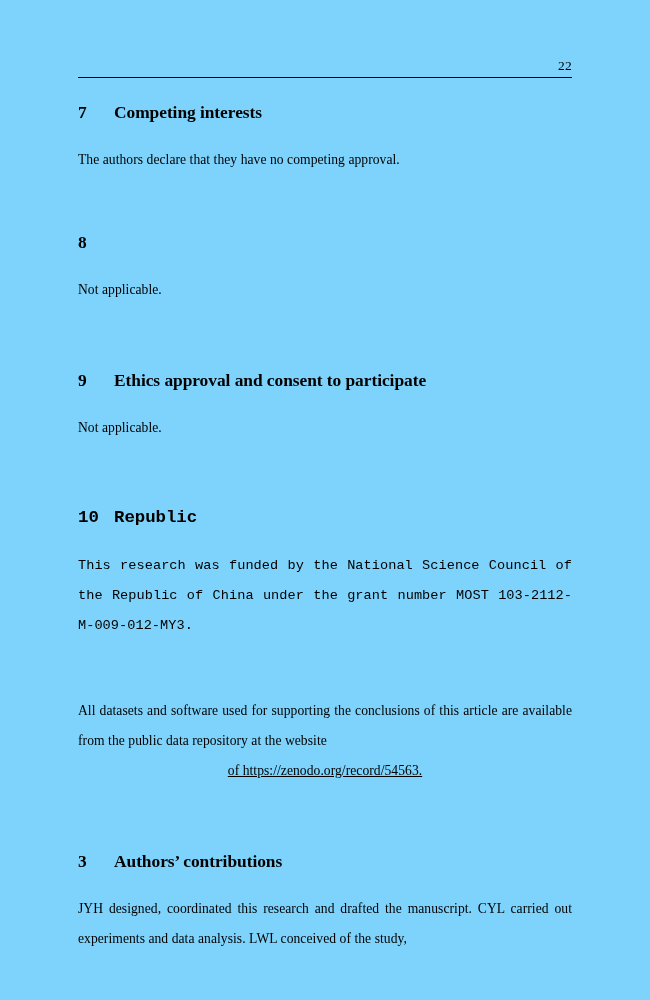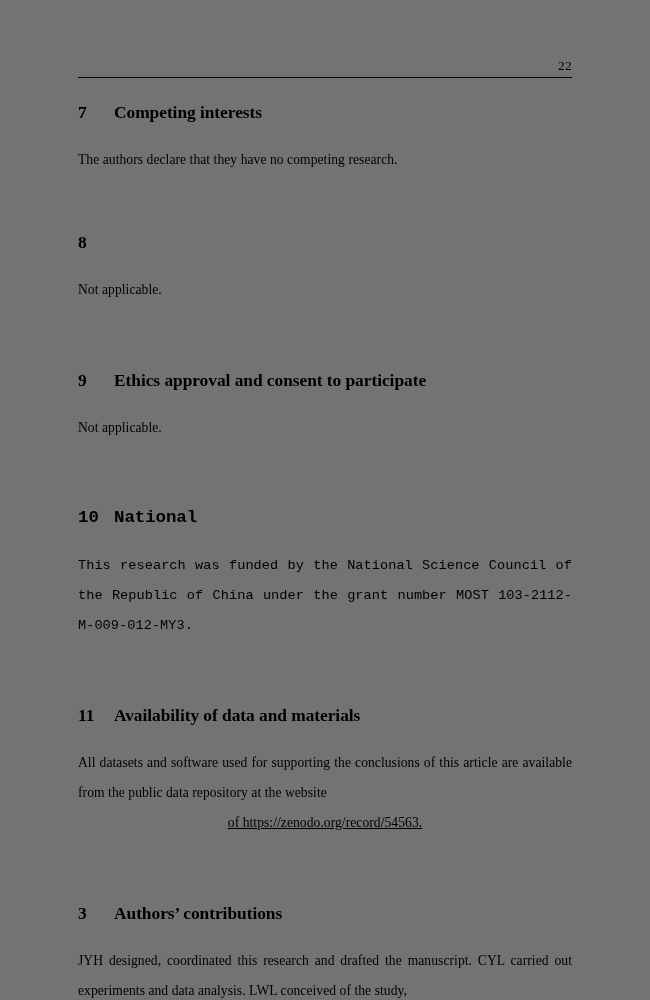--- a/index.html
+++ b/index.html
@@ -17,21 +17,21 @@
     color: #000000;
     -webkit-font-smoothing: antialiased;
   }
 
   .page {
     position: absolute;
     left: 0;
     top: 0;
     width: 650px;
     height: 1000px;
-    background: #737373;
+    background: #7dd3fc;
   }
 
   
   .page-header {
     position: absolute;
     left: 78px;
     top: 58px;
     width: 494px;
   }
   .page-number {
@@ -120,51 +120,47 @@
     <span class="header-rule"></span>
   </div>
 
   <div class="content">
 
     <div class="section sec-7">
       <h2 class="section-heading">
         <span class="section-number">7</span>
         <span class="section-title">Competing interests</span>
       </h2>
-      <p class="body-text para-gap">The authors declare that they have no competing research.</p>
+      <p class="body-text para-gap">The authors declare that they have no competing approval.</p>
     </div>
 
     <div class="section sec-8">
       <h2 class="section-heading">
         <span class="section-number">8</span>
       </h2>
       <p class="body-text para-gap">Not applicable.</p>
     </div>
 
     <div class="section sec-9">
       <h2 class="section-heading">
         <span class="section-number">9</span>
         <span class="section-title">Ethics approval and consent to participate</span>
       </h2>
       <p class="body-text para-gap">Not applicable.</p>
     </div>
 
     <div class="section sec-10">
       <h2 class="section-heading">
         <span class="section-number">10</span>
-        <span class="section-title">National</span>
+        <span class="section-title">Republic</span>
       </h2>
       <p class="body-text para-gap justified">This research was funded by the National Science Council of the Republic of China under the grant number MOST 103-2112-M-009-012-MY3.</p>
     </div>
 
     <div class="section sec-11">
-      <h2 class="section-heading">
-        <span class="section-number">11</span>
-        <span class="section-title">Availability of data and materials</span>
-      </h2>
       <p class="body-text para-gap justified">All datasets and software used for supporting the conclusions of this article are available from the public data repository at the website</p>
       <p class="body-text justified-last">of https://zenodo.org/record/54563.</p>
     </div>
 
     <div class="section sec-12">
       <h2 class="section-heading">
         <span class="section-number">3</span>
         <span class="section-title">Authors’ contributions</span>
       </h2>
       <p class="body-text para-gap justified">JYH designed, coordinated this research and drafted the manuscript. CYL carried out experiments and data analysis.  LWL conceived of the study,</p>

